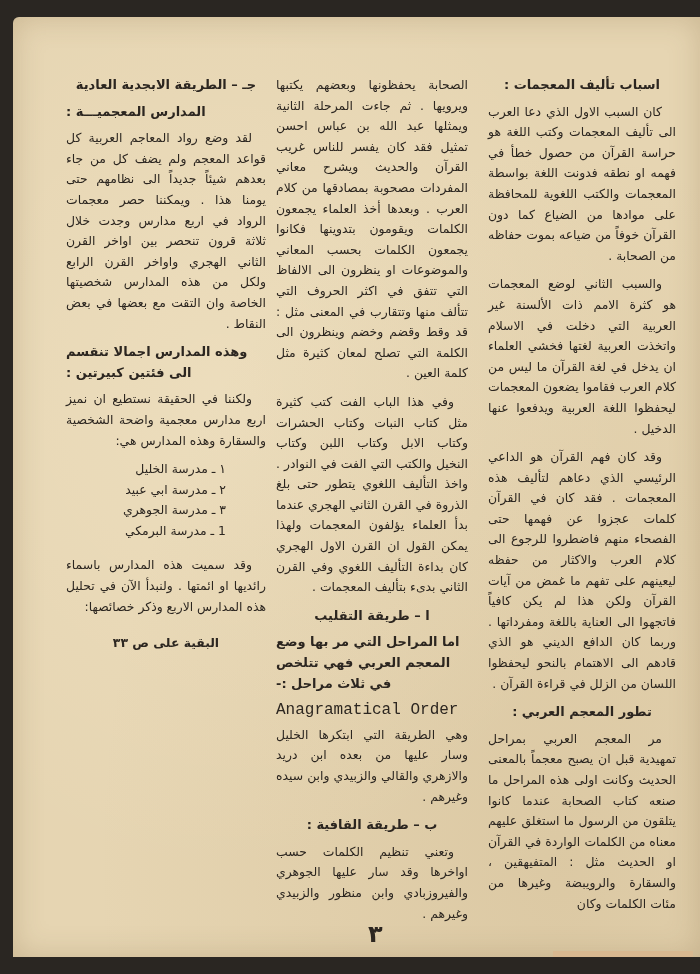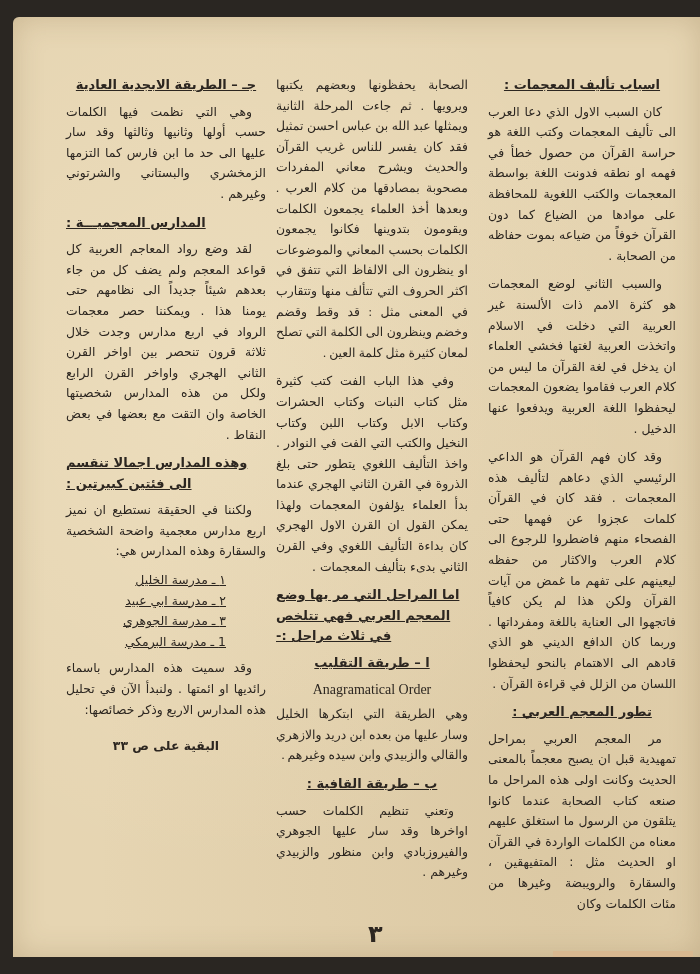--- a/index.html
+++ b/index.html
@@ -16,26 +16,26 @@
     border-radius:6px 0 0 0;
     box-shadow: inset 0 0 30px rgba(120,90,50,0.25);
   }
   .col {
     position:absolute; top:58px; direction:rtl; text-align:justify;
     color:#2c2620; font-size:12.4px; line-height:20.6px;
   }
   .col-right { left:475px; width:188px; }
   .col-mid   { left:263px; width:192px; }
   .col-left  { left:53px;  width:200px; }
-  .heading { font-weight:bold; font-size:13px; text-align:center; margin:0 0 6px 0;text-decoration:underline; }
+  .heading { font-weight:bold; font-size:13px; text-align:center; margin:0 0 6px 0; }
   .heading.start { text-align:left; }
   p { margin:0 0 8px 0; text-indent:14px; }
-  p.noind { text-indent:0;font-family:Liberation Serif, serif; }
-  .latin { direction:ltr; text-align:center; font-family:Liberation Serif, serif; font-size:14px; margin:0 0 4px 0; }
-  .list { list-style:none; margin:0 0 6px 0; padding:0 40px 0 0;text-decoration:underline; }
+  p.noind { text-indent:0; }
+  .latin { direction:ltr; font-family:Liberation Mono, monospace; font-size:16px; margin:0 0 4px 0; }
+  .list { list-style:none; margin:0 0 14px 0; padding:0 40px 0 0; }
   .list li { margin:0; }
   .continued { font-weight:bold; text-align:center; margin-top:16px; }
   .page-number { position:absolute; left:355px; top:903px; font-size:24px; font-weight:bold; color:#2c2620; direction:rtl; }
   .torn { position:absolute; left:540px; bottom:0; width:140px; height:6px; background:#d8b890; }
 </style>
 </head>
 <body>
 
 <div class="page">
 
@@ -44,31 +44,30 @@
     <p>كان السبب الاول الذي دعا العرب الى تأليف المعجمات وكتب اللغة هو حراسة القرآن من حصول خطأ في فهمه او نطقه فدونت اللغة بواسطة المعجمات والكتب اللغوية للمحافظة على موادها من الضياع كما دون القرآن خوفاً من ضياعه بموت حفاظه من الصحابة .</p>
     <p>والسبب الثاني لوضع المعجمات هو كثرة الامم ذات الألسنة غير العربية التي دخلت في الاسلام واتخذت العربية لغتها فخشي العلماء ان يدخل في لغة القرآن ما ليس من كلام العرب فقاموا يضعون المعجمات ليحفظوا اللغة العربية ويدفعوا عنها الدخيل .</p>
     <p>وقد كان فهم القرآن هو الداعي الرئيسي الذي دعاهم لتأليف هذه المعجمات . فقد كان في القرآن كلمات عجزوا عن فهمها حتى الفصحاء منهم فاضطروا للرجوع الى كلام العرب والاكثار من حفظه ليعينهم على تفهم ما غمض من آيات القرآن ولكن هذا لم يكن كافياً فاتجهوا الى العناية باللغة ومفرداتها . وربما كان الدافع الديني هو الذي قادهم الى الاهتمام بالنحو ليحفظوا اللسان من الزلل في قراءة القرآن .</p>
     <div class="heading">تطور المعجم العربي :</div>
     <p>مر المعجم العربي بمراحل تمهيدية قبل ان يصبح معجماً بالمعنى الحديث وكانت اولى هذه المراحل ما صنعه كتاب الصحابة عندما كانوا يتلقون من الرسول ما استغلق عليهم معناه من الكلمات الواردة في القرآن او الحديث مثل : المتفيهقين ، والسقارة والرويبضة وغيرها من مئات الكلمات وكان</p>
   </div>
 
   <div class="col col-mid">
     <p class="noind">الصحابة يحفظونها وبعضهم يكتبها ويرويها . ثم جاءت المرحلة الثانية ويمثلها عبد الله بن عباس احسن تمثيل فقد كان يفسر للناس غريب القرآن والحديث ويشرح معاني المفردات مصحوبة بمصادقها من كلام العرب . وبعدها أخذ العلماء يجمعون الكلمات ويقومون بتدوينها فكانوا يجمعون الكلمات بحسب المعاني والموضوعات او ينظرون الى الالفاظ التي تتفق في اكثر الحروف التي تتألف منها وتتقارب في المعنى مثل : قد وقط وقضم وخضم وينظرون الى الكلمة التي تصلح لمعان كثيرة مثل كلمة العين .</p>
     <p>وفي هذا الباب الفت كتب كثيرة مثل كتاب النبات وكتاب الحشرات وكتاب الابل وكتاب اللبن وكتاب النخيل والكتب التي الفت في النوادر . واخذ التأليف اللغوي يتطور حتى بلغ الذروة في القرن الثاني الهجري عندما بدأ العلماء يؤلفون المعجمات ولهذا يمكن القول ان القرن الاول الهجري كان بداءة التأليف اللغوي وفي القرن الثاني بدىء بتأليف المعجمات .</p>
+    <div class="heading">ا – طريقة التقليب</div>
     <div class="heading start">اما المراحل التي مر بها وضع المعجم العربي فهي تتلخص في ثلاث مراحل :-</div>
-    <div class="heading">ا – طريقة التقليب</div>
     <div class="latin">Anagramatical   Order</div>
     <p class="noind">وهي الطريقة التي ابتكرها الخليل وسار عليها من بعده ابن دريد والازهري والقالي والزبيدي وابن سيده وغيرهم .</p>
     <div class="heading">ب – طريقة القافية :</div>
     <p>وتعني تنظيم الكلمات حسب اواخرها وقد سار عليها الجوهري والفيروزبادي وابن منظور والزبيدي وغيرهم .</p>
   </div>
 
   <div class="col col-left">
     <div class="heading">جـ – الطريقة الابجدية العادية</div>
-    <p>وهي التي نظمت فيها الكلمات حسب أولها وثانيها وثالثها وقد سار عليها الى حد ما ابن فارس كما التزمها الزمخشري والبستاني والشرتوني وغيرهم .</p>
     <div class="heading start">المدارس المعجميـــة :</div>
     <p>لقد وضع رواد المعاجم العربية كل قواعد المعجم ولم يضف كل من جاء بعدهم شيئاً جديداً الى نظامهم حتى يومنا هذا . ويمكننا حصر معجمات الرواد في اربع مدارس وجدت خلال ثلاثة قرون تنحصر بين اواخر القرن الثاني الهجري واواخر القرن الرابع ولكل من هذه المدارس شخصيتها الخاصة وان التقت مع بعضها في بعض النقاط .</p>
     <div class="heading start">وهذه المدارس اجمالا تنقسم الى فئتين كبيرتين :</div>
     <p>ولكننا في الحقيقة نستطيع ان نميز اربع مدارس معجمية واضحة الشخصية والسقارة وهذه المدارس هي:</p>
     <ul class="list">
       <li>١ ـ مدرسة الخليل</li>
       <li>٢ ـ مدرسة ابي عبيد</li>
       <li>٣ ـ مدرسة الجوهري</li>
       <li>1 ـ مدرسة البرمكي</li>
     </ul>

